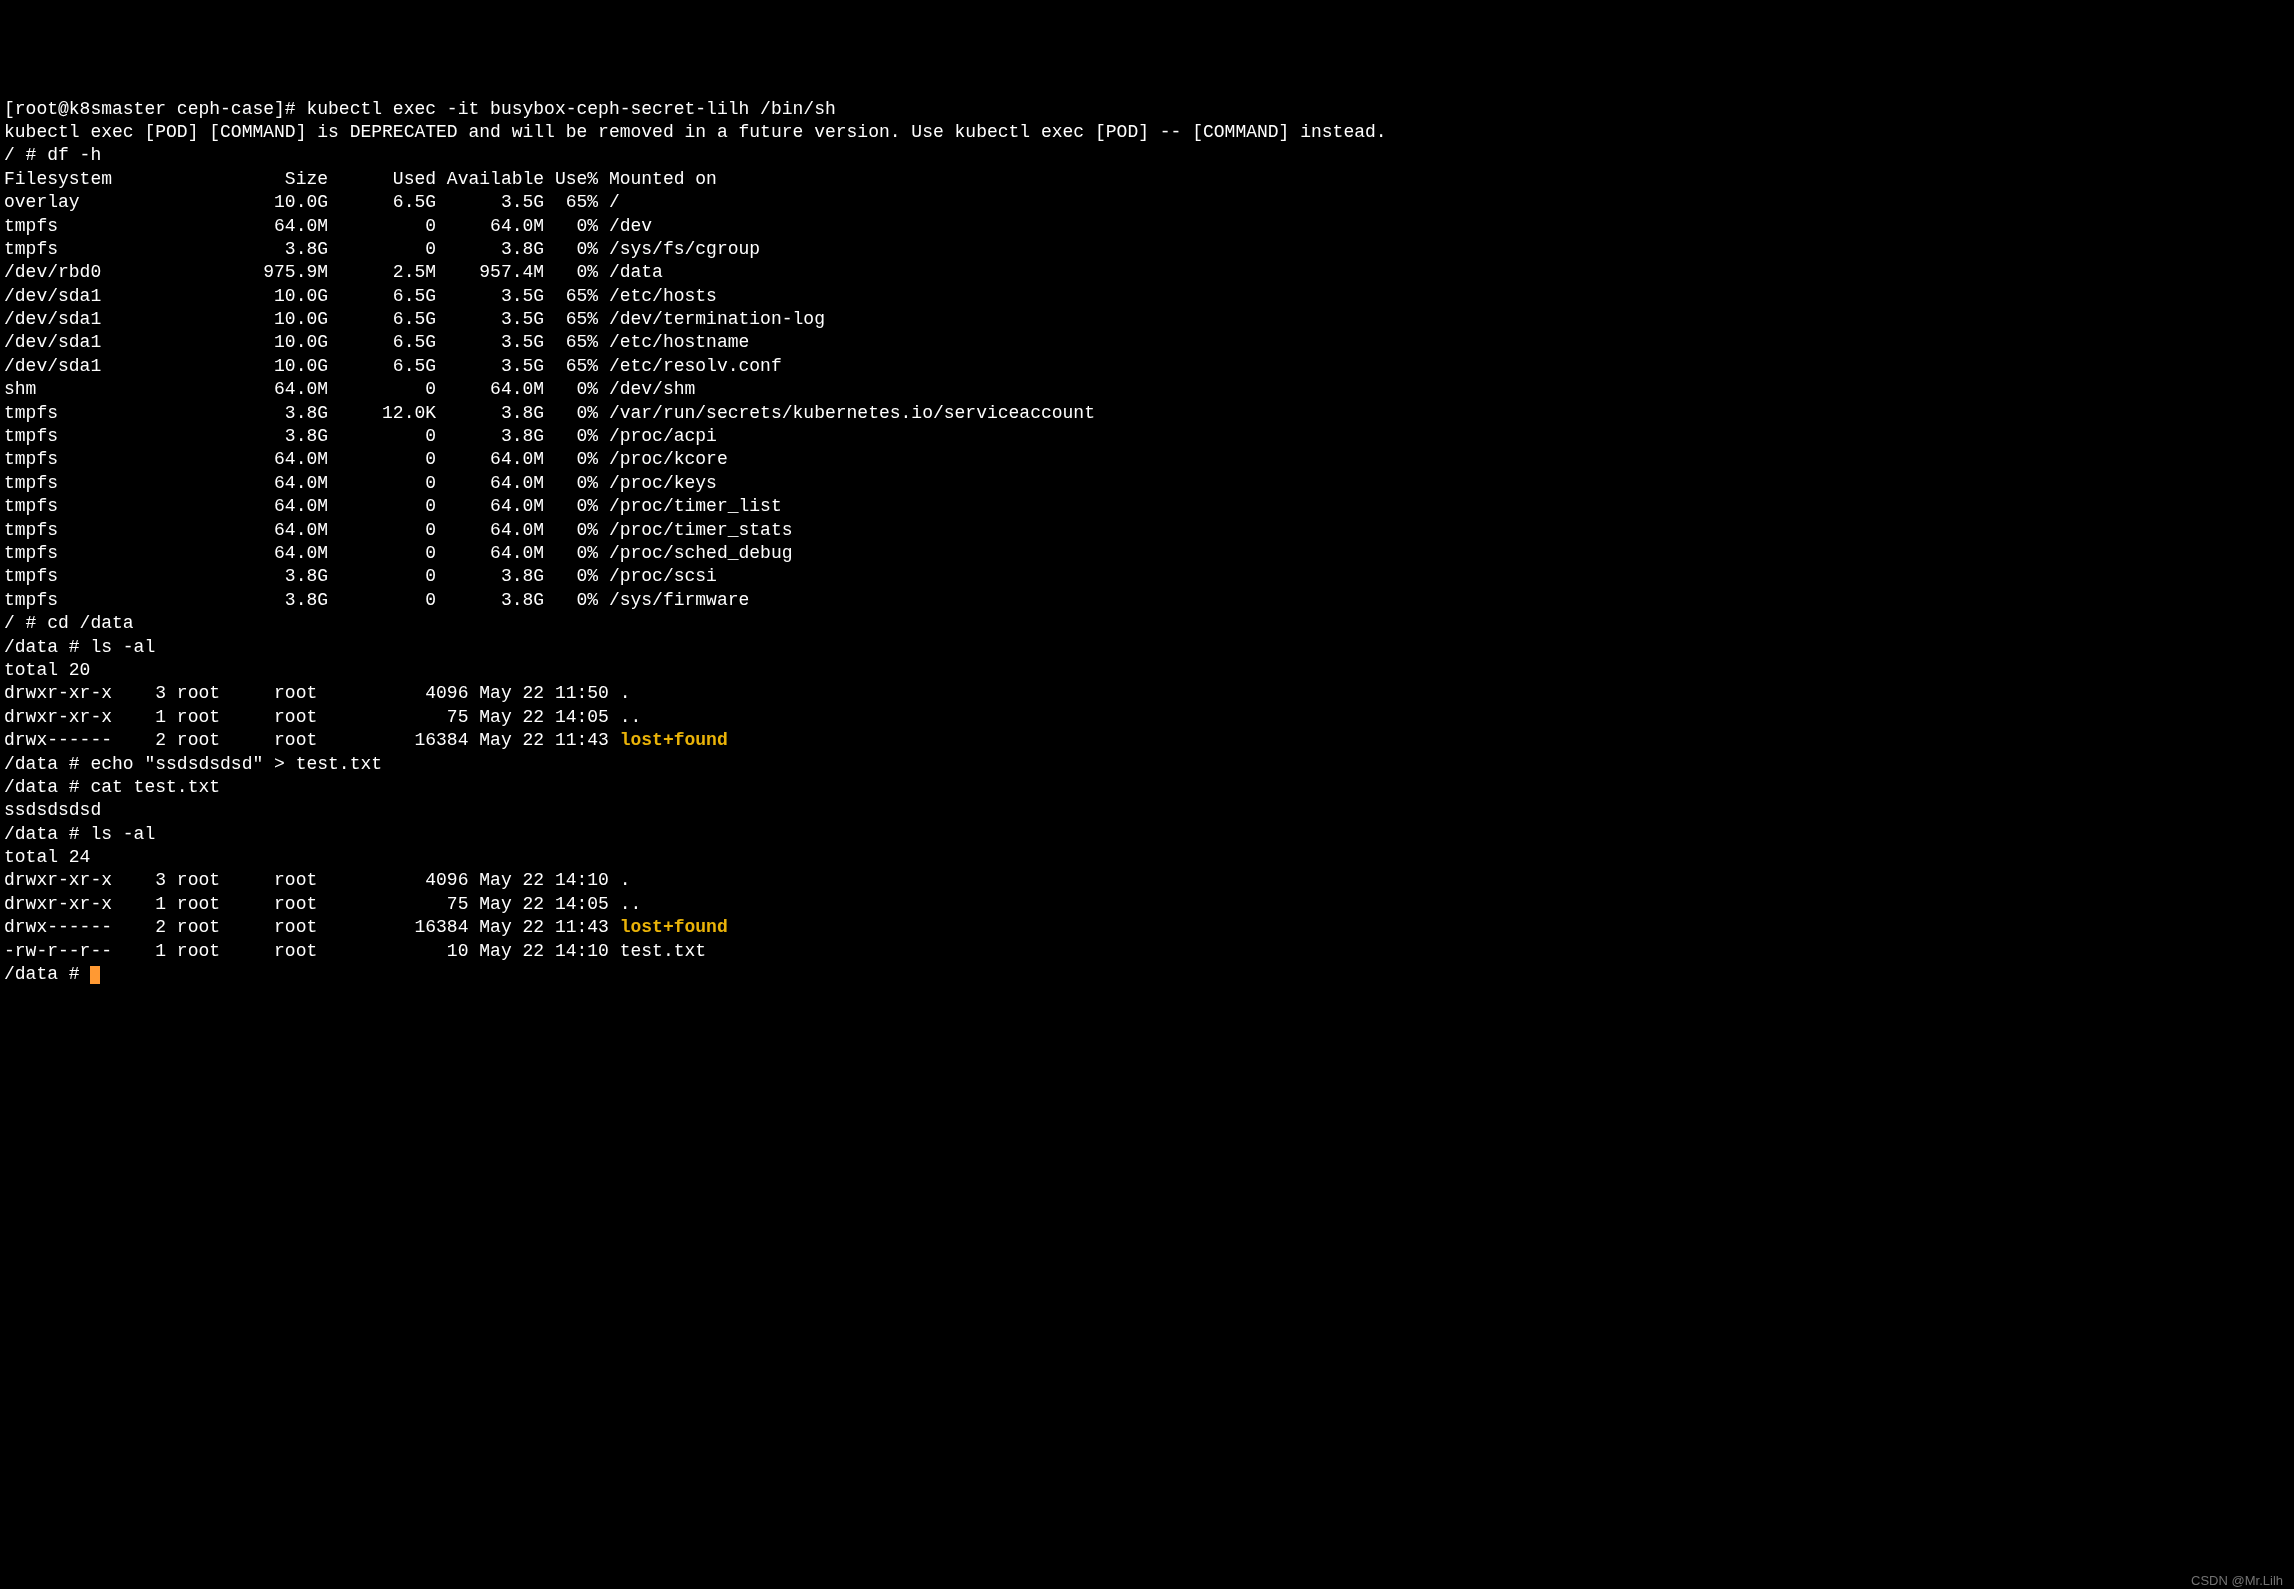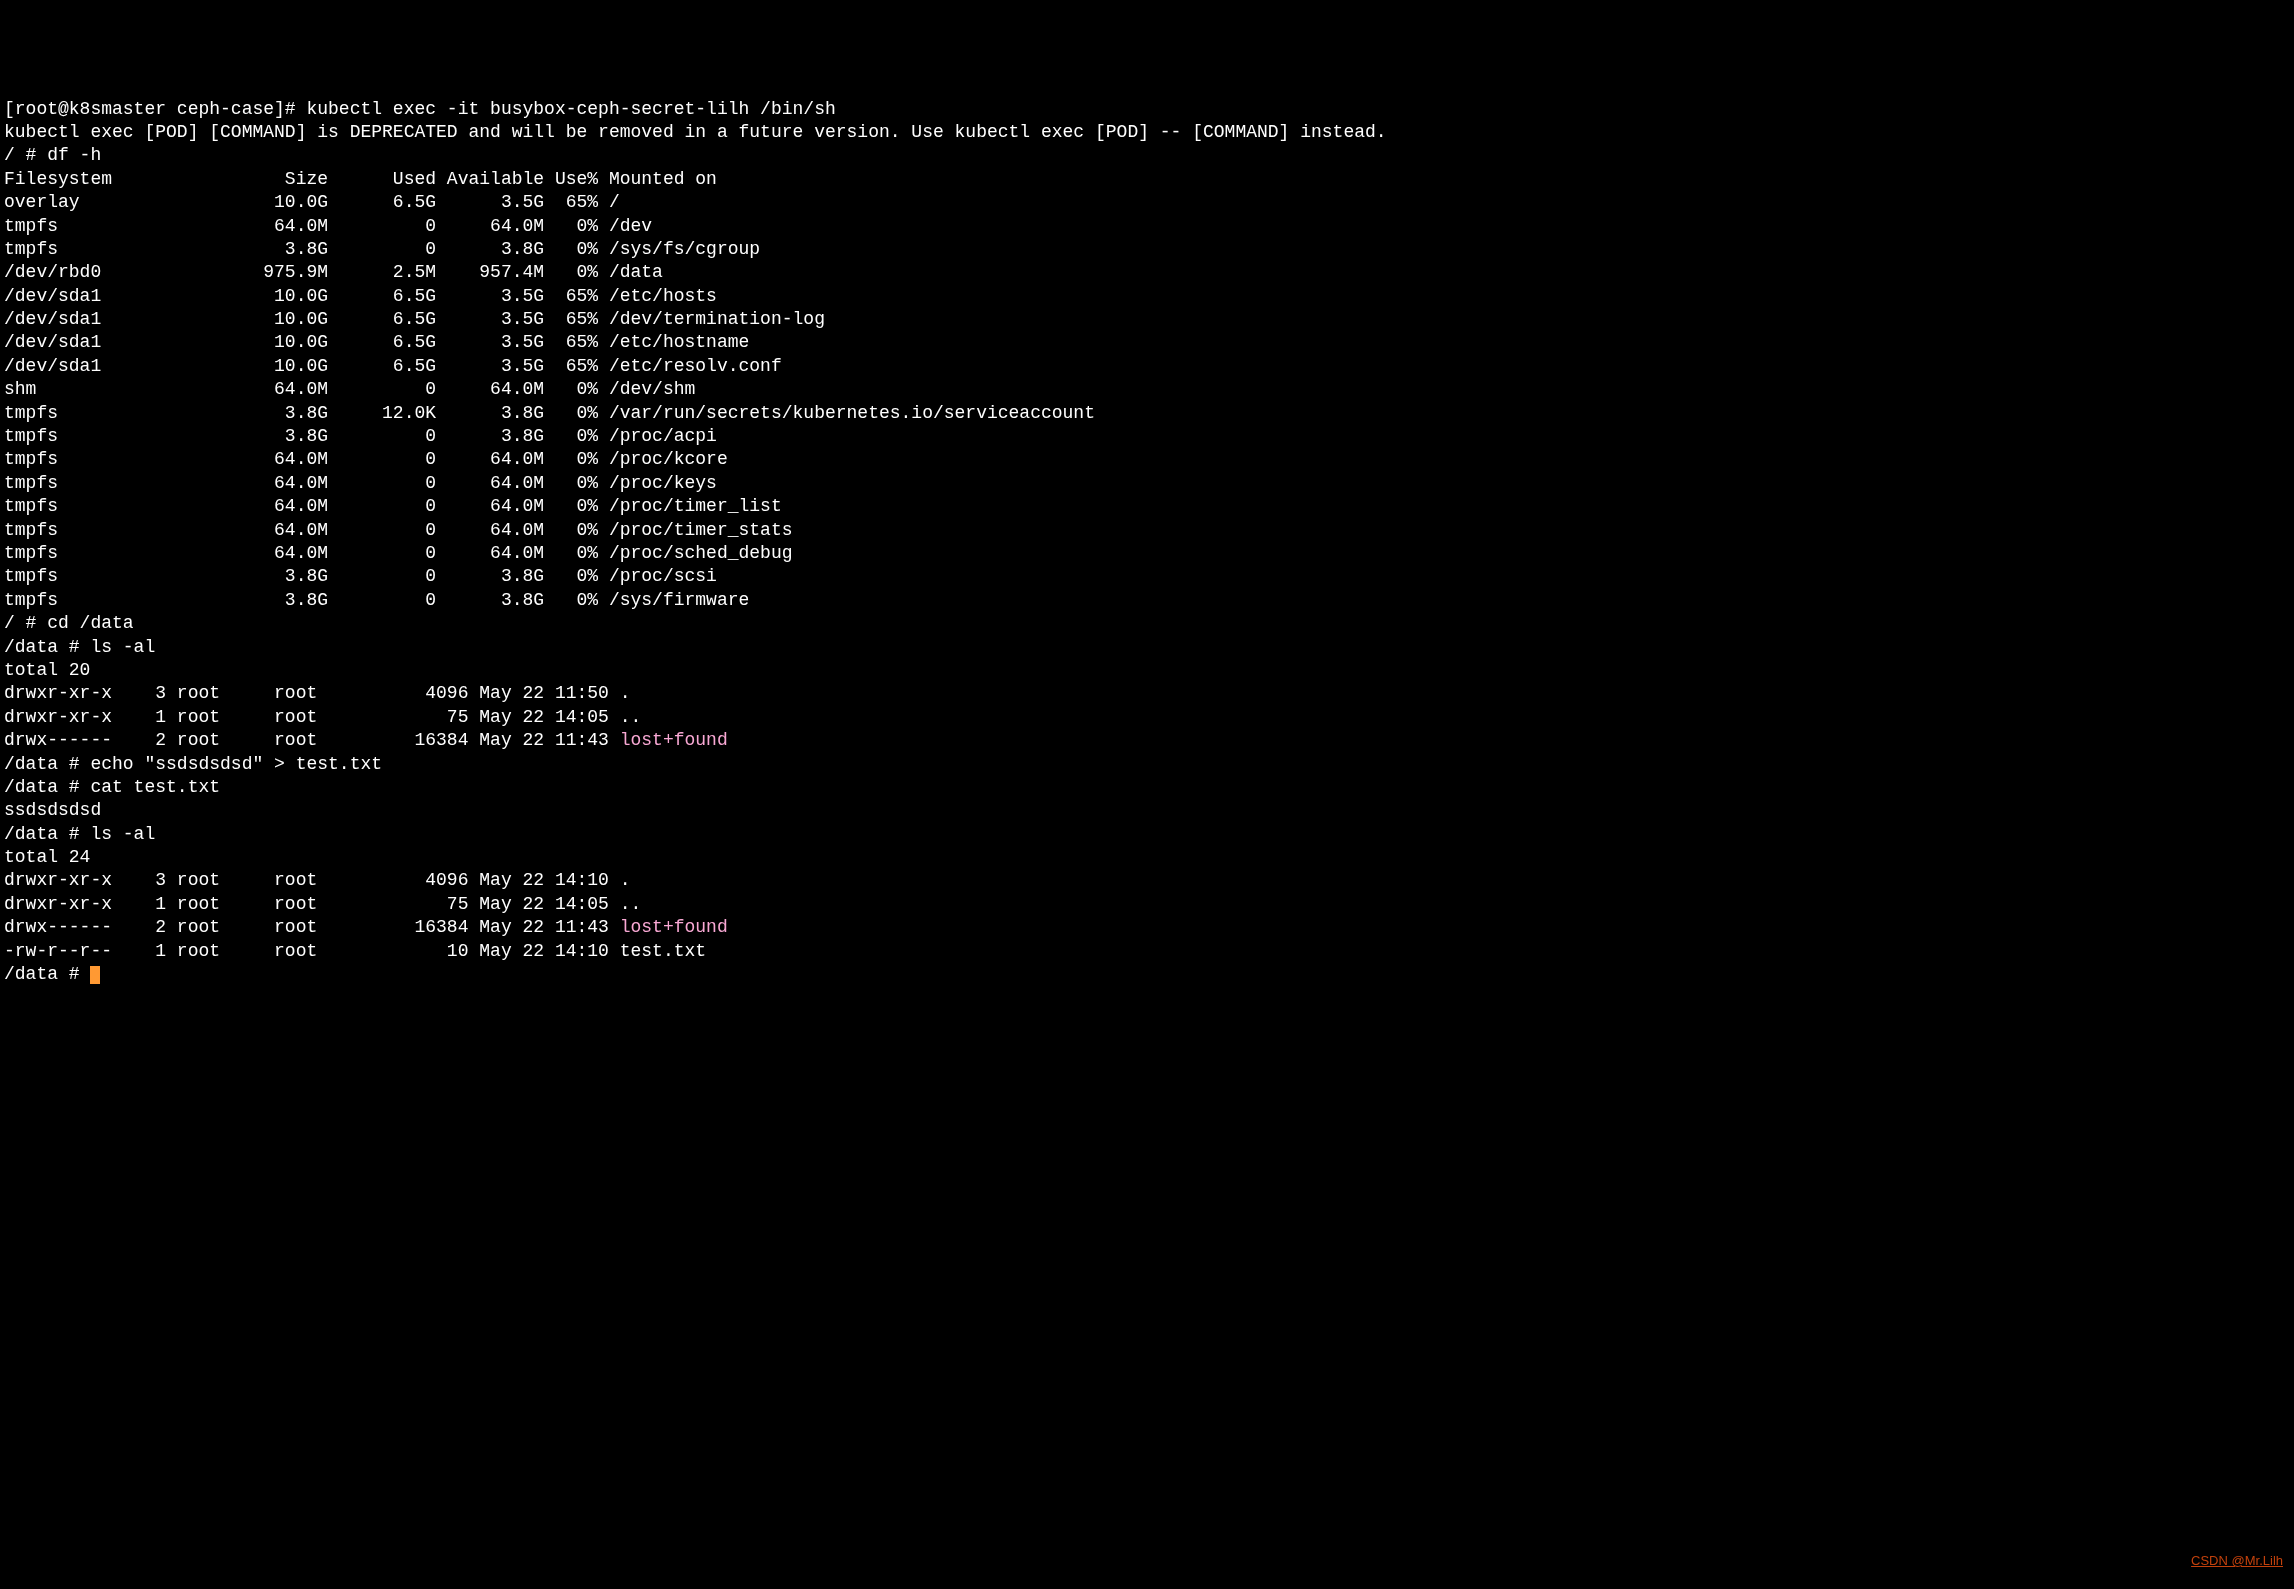--- a/index.html
+++ b/index.html
@@ -17,38 +17,37 @@
       white-space: pre;
       width: 2295px;
       height: 1590px;
       overflow: hidden;
       position: relative;
     }
     .terminal {
       white-space: pre;
     }
     .highlight {
-      color: #f9a8d4;
-      font-weight: normal;
+      color: #eab308;
+      font-weight: bold;
     }
     .cursor {
       background-color: #ff9933;
       display: inline-block;
       width: 10px;
       height: 18px;
       vertical-align: text-bottom;
     }
     .watermark {
       position: absolute;
-      bottom: 20px;
+      bottom: 0;
       right: 12px;
-      color: #c2410c;
+      color: #737373;
       font-size: 13px;
       font-family: Arial, sans-serif;
-      text-decoration: underline;
     }
   </style>
 </head>
 <body>
 
 
 
 <div class="terminal" id="terminal-container"><div><span>[root@k8smaster ceph-case]# kubectl exec -it busybox-ceph-secret-lilh /bin/sh</span></div><div><span>kubectl exec [POD] [COMMAND] is DEPRECATED and will be removed in a future version. Use kubectl exec [POD] -- [COMMAND] instead.</span></div><div><span>/ # df -h</span></div><div><span>Filesystem                Size      Used Available Use% Mounted on</span></div><div><span>overlay                  10.0G      6.5G      3.5G  65% /</span></div><div><span>tmpfs                    64.0M         0     64.0M   0% /dev</span></div><div><span>tmpfs                     3.8G         0      3.8G   0% /sys/fs/cgroup</span></div><div><span>/dev/rbd0               975.9M      2.5M    957.4M   0% /data</span></div><div><span>/dev/sda1                10.0G      6.5G      3.5G  65% /etc/hosts</span></div><div><span>/dev/sda1                10.0G      6.5G      3.5G  65% /dev/termination-log</span></div><div><span>/dev/sda1                10.0G      6.5G      3.5G  65% /etc/hostname</span></div><div><span>/dev/sda1                10.0G      6.5G      3.5G  65% /etc/resolv.conf</span></div><div><span>shm                      64.0M         0     64.0M   0% /dev/shm</span></div><div><span>tmpfs                     3.8G     12.0K      3.8G   0% /var/run/secrets/kubernetes.io/serviceaccount</span></div><div><span>tmpfs                     3.8G         0      3.8G   0% /proc/acpi</span></div><div><span>tmpfs                    64.0M         0     64.0M   0% /proc/kcore</span></div><div><span>tmpfs                    64.0M         0     64.0M   0% /proc/keys</span></div><div><span>tmpfs                    64.0M         0     64.0M   0% /proc/timer_list</span></div><div><span>tmpfs                    64.0M         0     64.0M   0% /proc/timer_stats</span></div><div><span>tmpfs                    64.0M         0     64.0M   0% /proc/sched_debug</span></div><div><span>tmpfs                     3.8G         0      3.8G   0% /proc/scsi</span></div><div><span>tmpfs                     3.8G         0      3.8G   0% /sys/firmware</span></div><div><span>/ # cd /data</span></div><div><span>/data # ls -al</span></div><div><span>total 20</span></div><div><span>drwxr-xr-x    3 root     root          4096 May 22 11:50 .</span></div><div><span>drwxr-xr-x    1 root     root            75 May 22 14:05 ..</span></div><div><span>drwx------    2 root     root         16384 May 22 11:43 </span><span class="highlight">lost+found</span></div><div><span>/data # echo "ssdsdsdsd" &gt; test.txt</span></div><div><span>/data # cat test.txt</span></div><div><span>ssdsdsdsd</span></div><div><span>/data # ls -al</span></div><div><span>total 24</span></div><div><span>drwxr-xr-x    3 root     root          4096 May 22 14:10 .</span></div><div><span>drwxr-xr-x    1 root     root            75 May 22 14:05 ..</span></div><div><span>drwx------    2 root     root         16384 May 22 11:43 </span><span class="highlight">lost+found</span></div><div><span>-rw-r--r--    1 root     root            10 May 22 14:10 test.txt</span></div><div><span>/data # </span><span class="cursor"></span></div></div>
 <div class="watermark">CSDN @Mr.Lilh</div>
 

